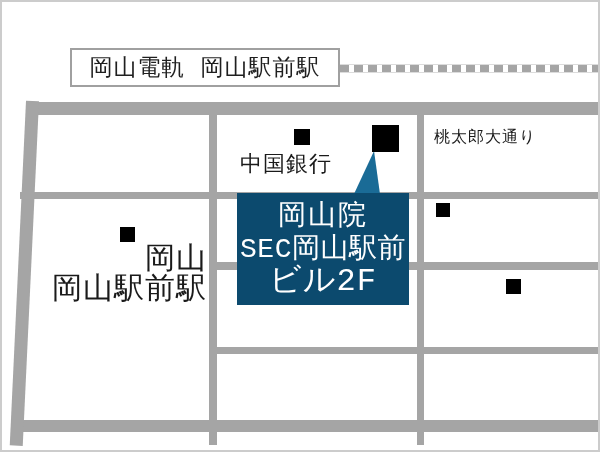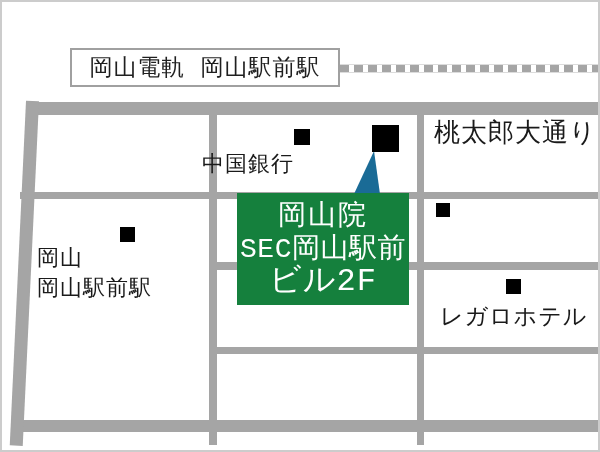--- a/index.html
+++ b/index.html
@@ -66,30 +66,30 @@
   .marker-takashimaya { left: 118px; top: 225px; width: 15px; height: 15px; }
   .marker-kani        { left: 434px; top: 201px; width: 14px; height: 14px; }
   .marker-regalo      { left: 504px; top: 277px; width: 15px; height: 15px; }
   
   .lm-label {
     position: absolute;
     z-index: 4;
     white-space: nowrap;
     color: #1a1a1a;
   }
-  .lbl-chugoku     { left: 200px; top: 147px; width: 130px; text-align: left; font-size: 22px; letter-spacing: 1px; }
-  .lbl-momotaro    { left: 432px; top: 113px; font-size: 26px; letter-spacing: 1px; }
+  .lbl-chugoku     { left: 200px; top: 147px; width: 130px; text-align: right; font-size: 22px; letter-spacing: 1px; }
+  .lbl-momotaro    { left: 432px; top: 125px; font-size: 16px; letter-spacing: 1px; }
   .lbl-kani        { left: 433px; top: 221px; font-size: 24px; letter-spacing: 1px; }
   .lbl-regalo      { left: 438px; top: 299px; font-size: 23px; letter-spacing: 1px; }
-  .lbl-takashimaya { left: 35px;  top: 243px; width: 170px; text-align: left; font-size: 22px; line-height: 30px; letter-spacing: 1px; }
+  .lbl-takashimaya { left: 35px;  top: 243px; width: 170px; text-align: right; font-size: 30px; line-height: 30px; letter-spacing: 1px; }
   
   .callout {
     position: absolute;
     left: 235px; top: 191px; width: 172px; height: 112px;
-    background: #15803d;
+    background: #0c4a6e;
     color: #ffffff;
     text-align: center;
     padding-top: 7px;
     z-index: 3;
   }
   .callout .line1 { font-size: 28px; line-height: 34px; letter-spacing: 2px; }
   .callout .line2 { font-size: 28px; line-height: 32px; letter-spacing: 0.5px; }
   .callout .line3 { font-size: 32px; line-height: 31px; letter-spacing: 1px; }
   .callout-tail {
     position: absolute;
@@ -130,20 +130,19 @@
   <div class="marker marker-clinic"></div>
   <div class="marker marker-takashimaya"></div>
   <div class="marker marker-kani"></div>
   <div class="marker marker-regalo"></div>
 
   <div class="lm-label lbl-chugoku">中国銀行</div>
 
   <div class="lm-label lbl-momotaro">桃太郎大通り</div>
 
 
-  <div class="lm-label lbl-regalo">レガロホテル</div>
 
   <div class="lm-label lbl-takashimaya">
     <div>岡山</div>
     <div>岡山駅前駅</div>
   </div>
 
 </div>
 
 </body></html>

